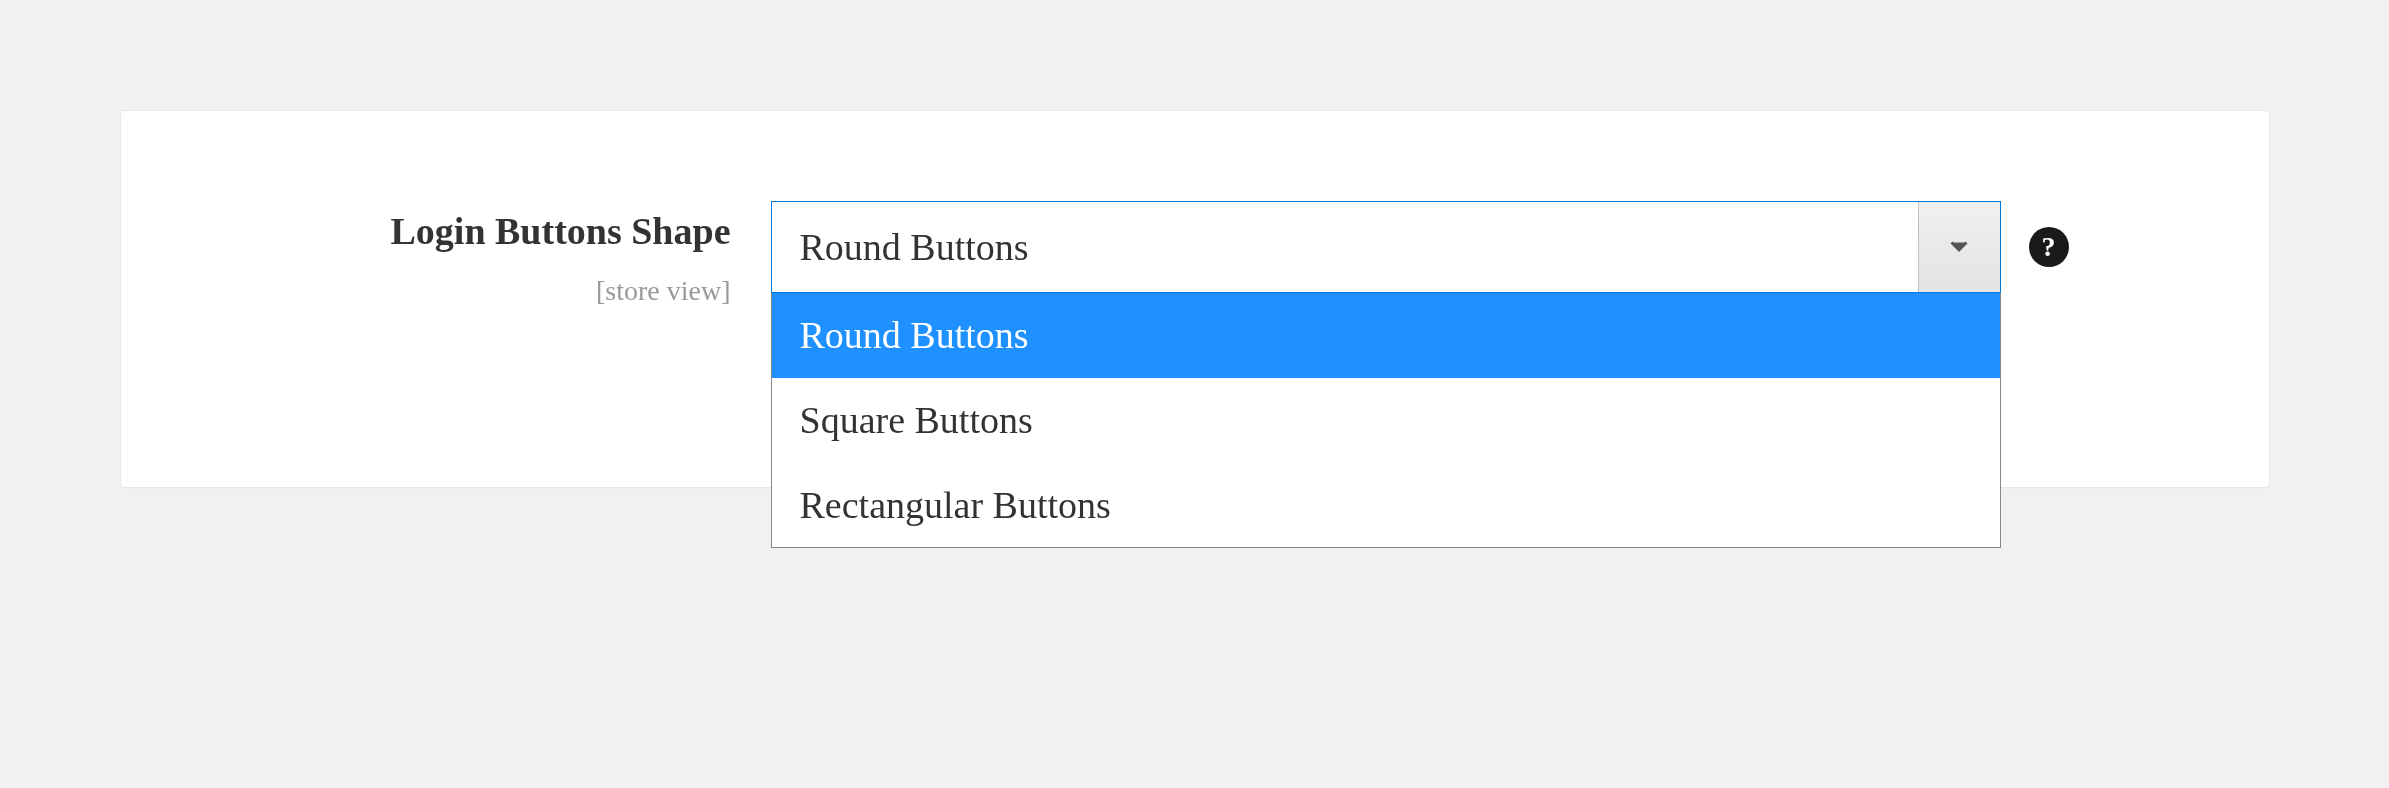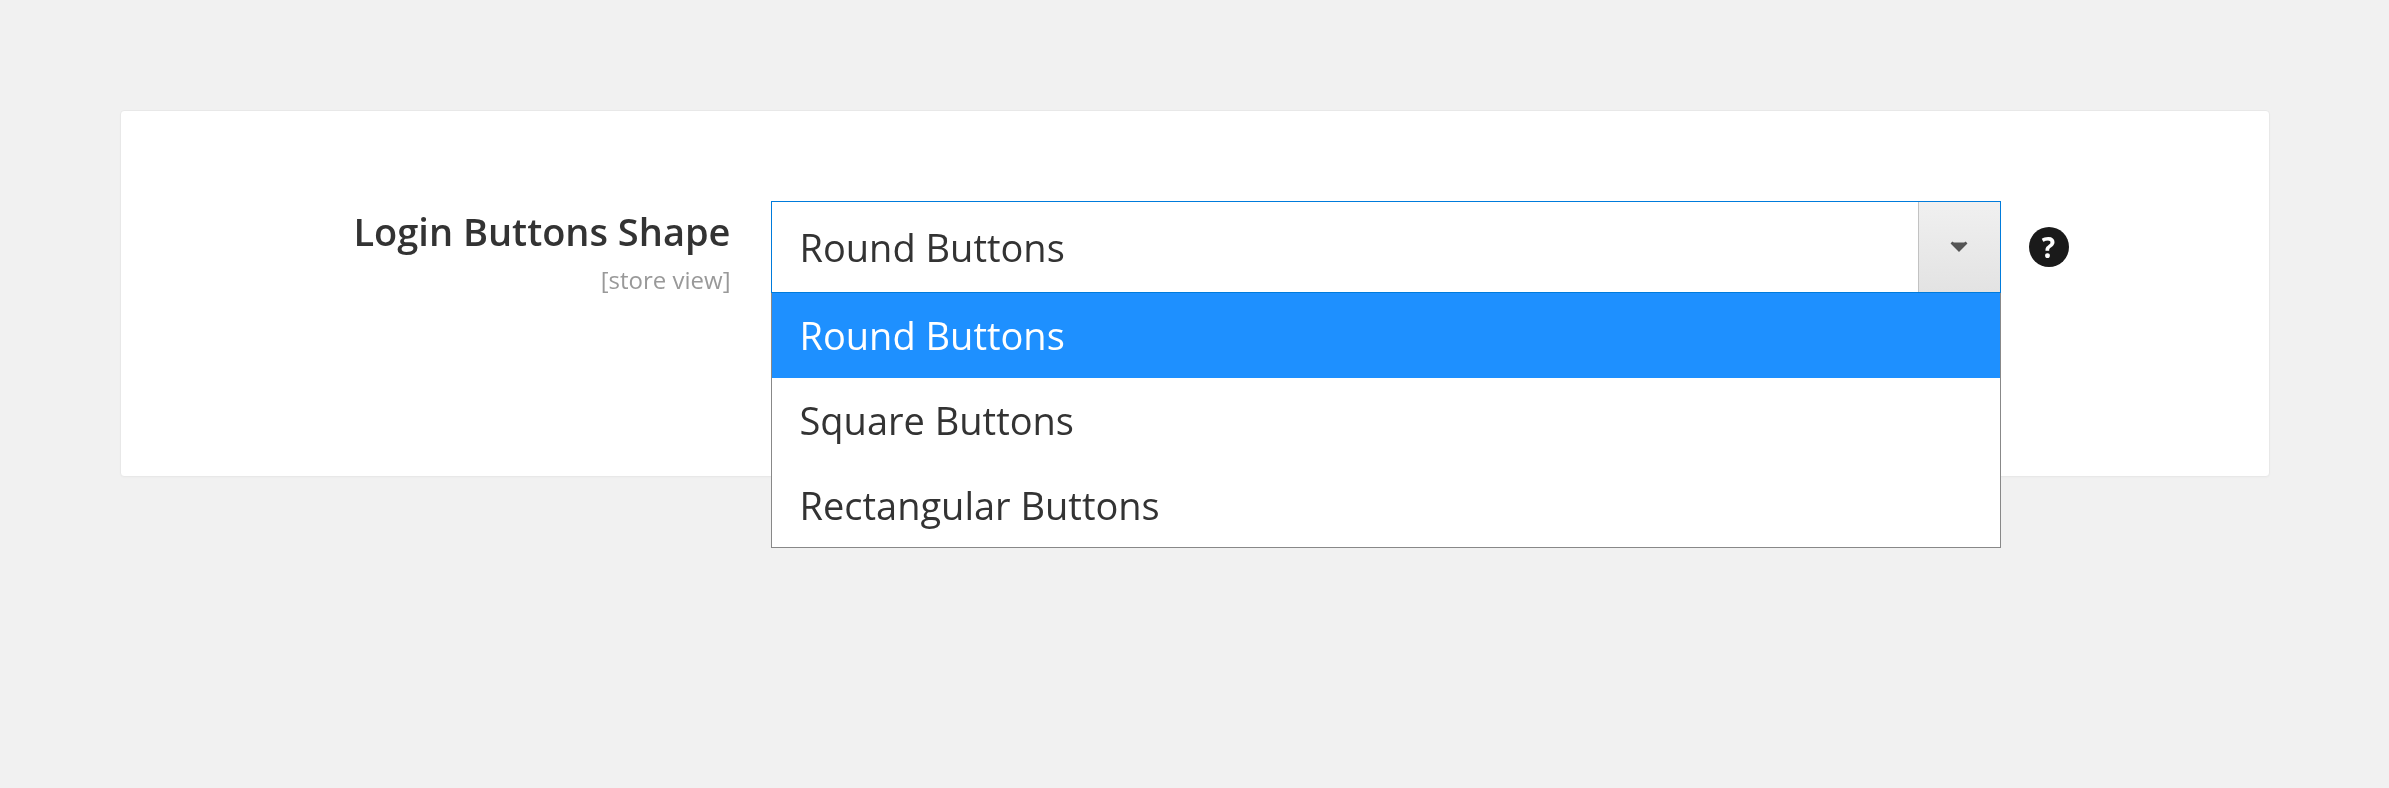--- a/index.html
+++ b/index.html
@@ -21,38 +21,39 @@
       background: #ffffff;
       border: 1px solid #e8e8e8;
       border-radius: 4px;
       width: 2150px;
       padding: 90px 90px 180px 90px;
       box-shadow: 0 1px 2px rgba(0,0,0,0.02);
     }
     .field-row {
       display: flex;
       align-items: flex-start;
+      font-family: Liberation Serif, serif;
     }
     .label-col {
       width: 560px;
       text-align: right;
       padding-right: 40px;
       padding-top: 8px;
     }
     .field-label {
       font-size: 38px;
       font-weight: 600;
       color: #333333;
       line-height: 1.2;
     }
     .scope-label {
-      font-size: 24px;
+      font-size: 28px;
       color: #999999;
       display: block;
-      margin-top: 8px;
+      margin-top: 20px;
     }
     .input-col {
       flex: 1;
       position: relative;
       max-width: 1230px;
     }
     .select-box {
       width: 100%;
       height: 92px;
       border: 1px solid #007bdb;

